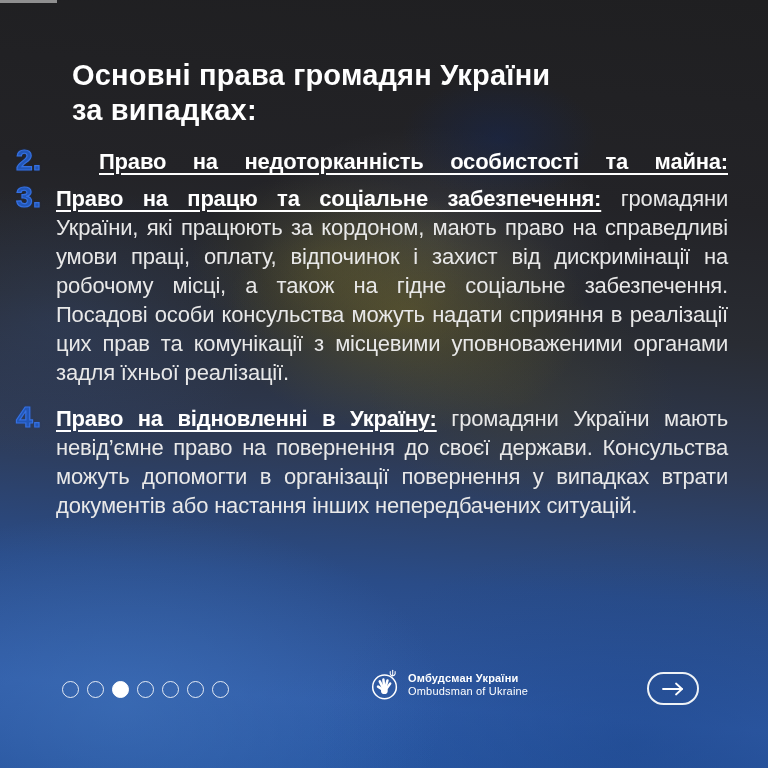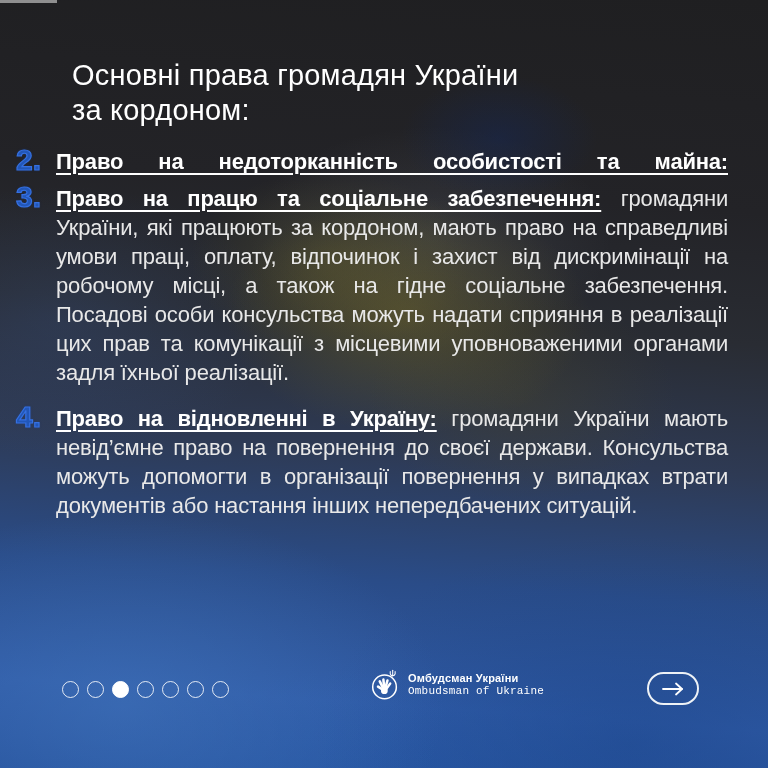--- a/index.html
+++ b/index.html
@@ -17,71 +17,71 @@
       radial-gradient(ellipse 300px 190px at 8% 42%, rgba(55,80,130,0.30), transparent 72%),
       radial-gradient(ellipse 260px 160px at 56% 31%, rgba(150,160,175,0.14), transparent 70%),
       radial-gradient(ellipse 430px 260px at 16% 92%, rgba(66,118,190,0.55), transparent 75%),
       radial-gradient(ellipse 420px 280px at 82% 97%, rgba(28,70,140,0.55), transparent 75%),
       radial-gradient(ellipse 500px 240px at 50% 112%, rgba(40,95,175,0.55), transparent 80%),
       linear-gradient(184deg, #1f1f21 0%, #232327 26%, #292c33 42%, #2e3a54 58%, #2a4c88 74%, #2f5aa5 89%, #25519b 100%);
   }
 
   .title-dash { position:absolute; left:0; top:79; width:57px; height:3px; background:#8f8f90; }
 
-  .title { position:absolute; left:72px; top:58px; color:#ffffff; font-weight:normal;
+  .title { position:absolute; left:72px; top:58px; color:#ffffff; font-weight:bold;
            font-size:29px; line-height:35px; letter-spacing:0.2px; }
   .title span { display:block; }
 
   .content { position:absolute; left:0; top:147px; right:0; }
 
   .item { display:flex; align-items:flex-start; }
   .item + .item { margin-top:0; }
   .item-number {
     flex:0 0 56px; padding-left:16px; margin-top:-3px;
     font-size:30px; font-weight:bold; line-height:32px;
     color:#2257b8; -webkit-text-stroke:1.2px #3570e2;
     text-shadow:0 0 3px rgba(30,80,190,0.35);
   }
   .item-text { flex:1; padding-right:40px; font-size:22px; line-height:29px;
                letter-spacing:-0.2px; color:#e8e8e8; text-align:justify; }
   .heading { color:#ffffff; font-weight:bold; text-decoration:underline;
              text-decoration-thickness:2px; text-underline-offset:4px; }
-  .heading-block { display:block; text-align:justify; text-align-last:justify; }
+  .heading-block { display:block; text-align:justify; text-align-last:justify;margin-left:43px; }
   .item-2 { margin-bottom:8px; }
   .item-3 { margin-bottom:17px; }
 
   .footer { position:absolute; left:0; top:660px; width:768px; height:60px;padding-left:23px; }
 
   .dots { position:absolute; left:62px; top:21px; display:flex; gap:8px; }
   .dot { width:17px; height:17px; border-radius:50%;
          border:1.5px solid rgba(255,255,255,0.85); background:transparent; }
   .dot.active { background:#ffffff; border-color:#ffffff; }
 
   .logo { position:absolute; left:370px; top:9px; display:flex; align-items:center; }
   .logo-mark { width:30px; height:32px; flex:0 0 30px; }
   .logo-text { margin-left:8px; color:#ffffff; }
   .logo-text .ua { font-size:11px; font-weight:700; line-height:13px; letter-spacing:0.2px; }
-  .logo-text .en { font-size:11px; font-weight:400; line-height:13px; letter-spacing:0.2px;font-family:Liberation Mono, monospace; }
+  .logo-text .en { font-size:11px; font-weight:400; line-height:13px; letter-spacing:0.2px; }
 
   .next-btn {
     position:absolute; left:647px; top:12px; width:52px; height:33px;
     border:2px solid #eef2f6; border-radius:17px; background:transparent;
     display:flex; align-items:center; justify-content:center; cursor:pointer;
   }
 </style>
 </head>
 <body>
 
 <div class="canvas">
 
   <div class="title-dash"></div>
 
   <h1 class="title">
     <span>Основні права громадян України</span>
-    <span>за кордоном:</span>
+    <span>за випадках:</span>
   </h1>
 
   <div class="content">
 
     <div class="item item-2">
       <div class="item-number">2.</div>
       <div class="item-text">
         <span class="heading heading-block">Право на недоторканність особистості та майна:</span>
       </div>
     </div>

